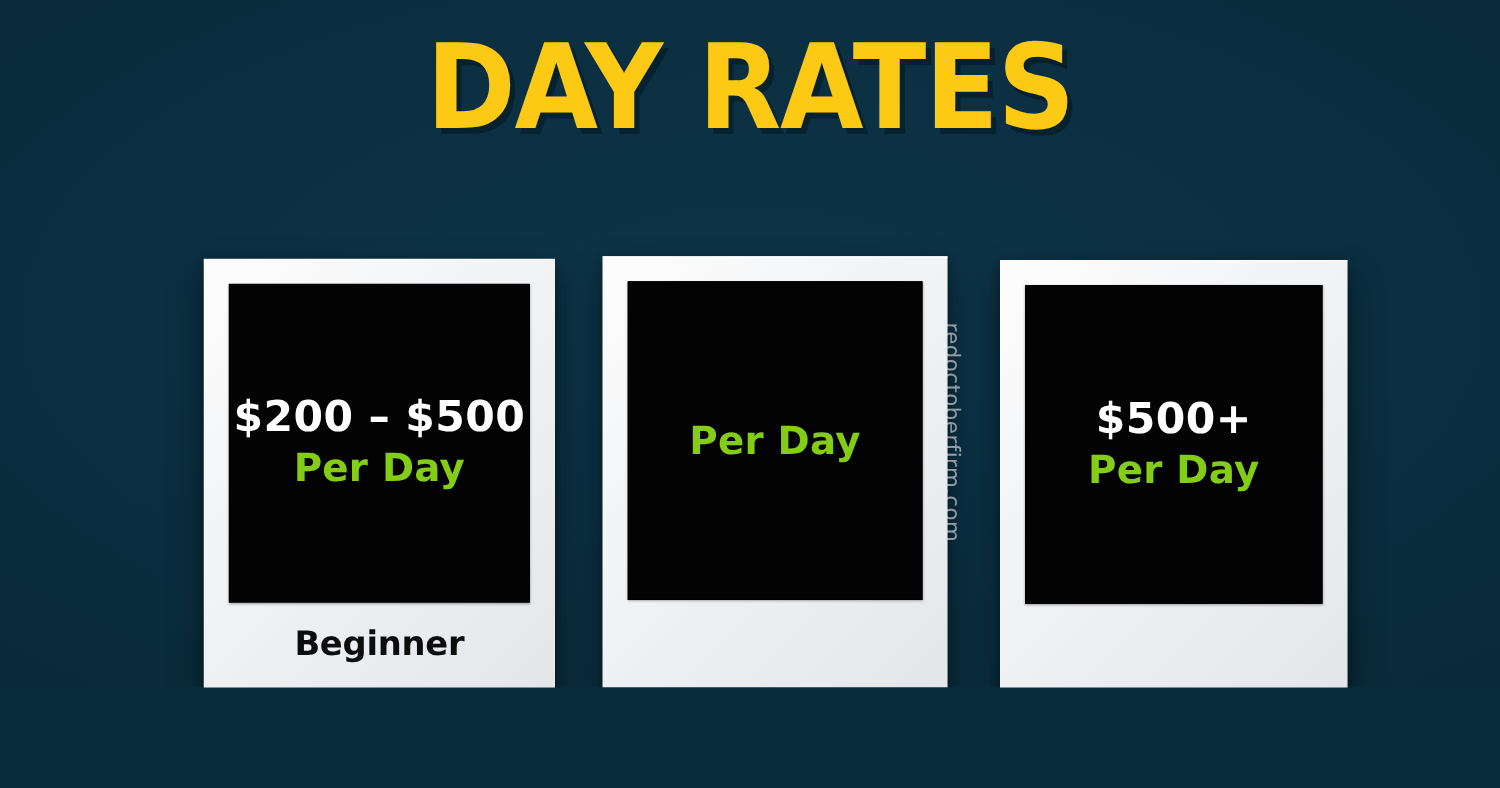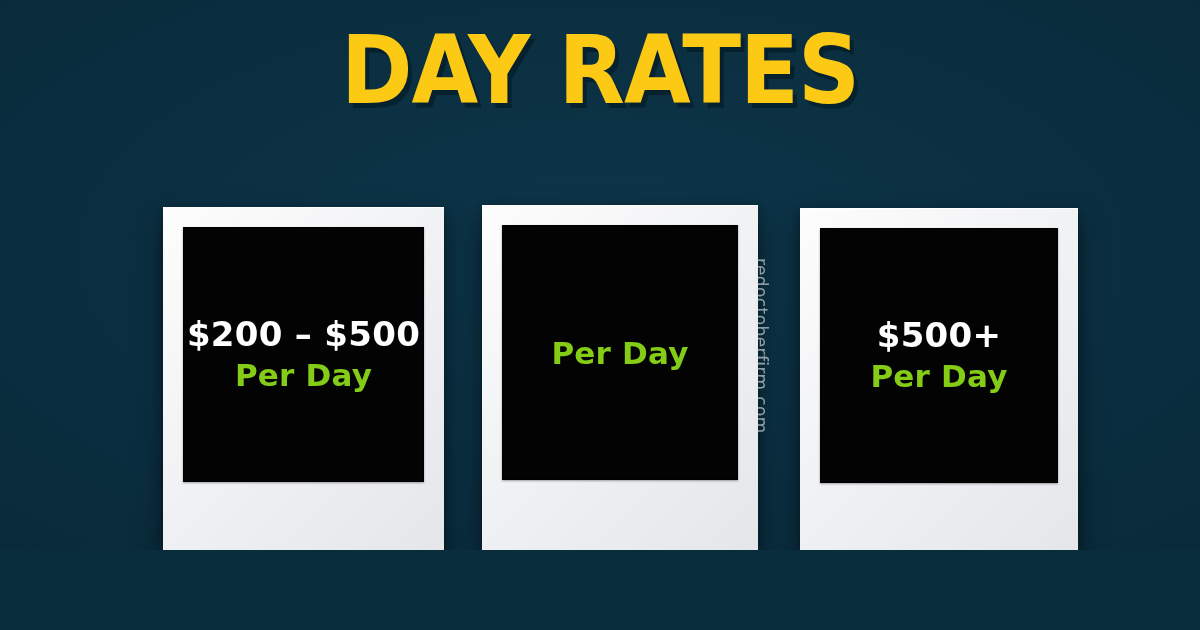--- a/index.html
+++ b/index.html
@@ -137,20 +137,21 @@
 
   <h1 class="title">DAY RATES</h1>
 
   <div class="cards">
 
     <div class="card card-1">
       <div class="photo">
         <div class="price">$200 – $500</div>
         <div class="per-day">Per Day</div>
       </div>
+      <div class="caption">Beginner</div>
     </div>
 
     <div class="card card-2">
       <div class="photo">
         <div class="per-day">Per Day</div>
       </div>
     </div>
 
     <div class="card card-3">
       <div class="photo">

